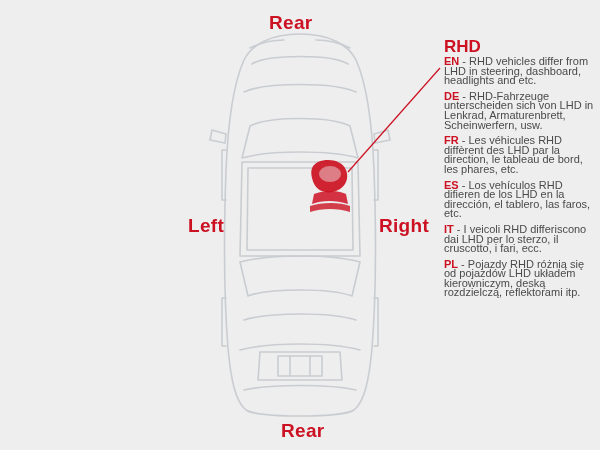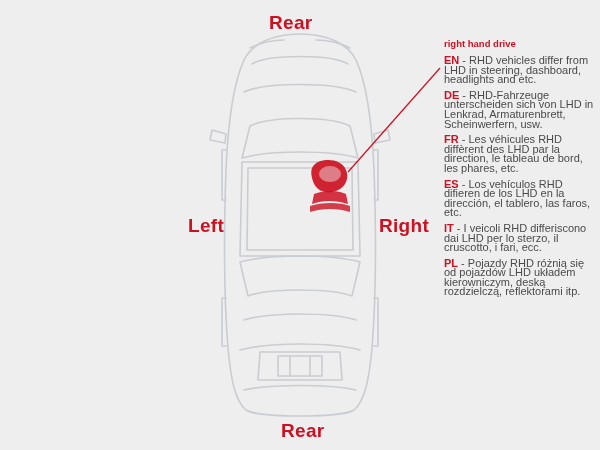--- a/index.html
+++ b/index.html
@@ -140,21 +140,21 @@
   <svg id="leader" width="600" height="450">
     <line x1="440" y1="68" x2="348" y2="172" stroke="#cc1122" stroke-width="1.2"></line>
   </svg>
 
   <div class="dir-label" id="label-front">Rear</div>
   <div class="dir-label" id="label-rear">Rear</div>
   <div class="dir-label" id="label-left">Left</div>
   <div class="dir-label" id="label-right">Right</div>
 
   <div id="callout">
-    <div class="subtitle">right hand drive</div>
+    <div class="title">RHD</div>
     <div id="entries">
         <div class="entry"><span class="lang">EN</span><span> - RHD vehicles differ from LHD in steering, dashboard, headlights and etc.</span></div>
         <div class="entry"><span class="lang">DE</span><span> - RHD-Fahrzeuge unterscheiden sich von LHD in Lenkrad, Armaturenbrett, Scheinwerfern, usw.</span></div>
         <div class="entry"><span class="lang">FR</span><span> - Les véhicules RHD diffèrent des LHD par la direction, le tableau de bord, les phares, etc.</span></div>
         <div class="entry"><span class="lang">ES</span><span> - Los vehículos RHD difieren de los LHD en la dirección, el tablero, las faros, etc.</span></div>
         <div class="entry"><span class="lang">IT</span><span> - I veicoli RHD differiscono dai LHD per lo sterzo, il cruscotto, i fari, ecc.</span></div>
         <div class="entry"><span class="lang">PL</span><span> - Pojazdy RHD różnią się od pojazdów LHD układem kierowniczym, deską rozdzielczą, reflektorami itp.</span></div>
       </div>
   </div>
 

